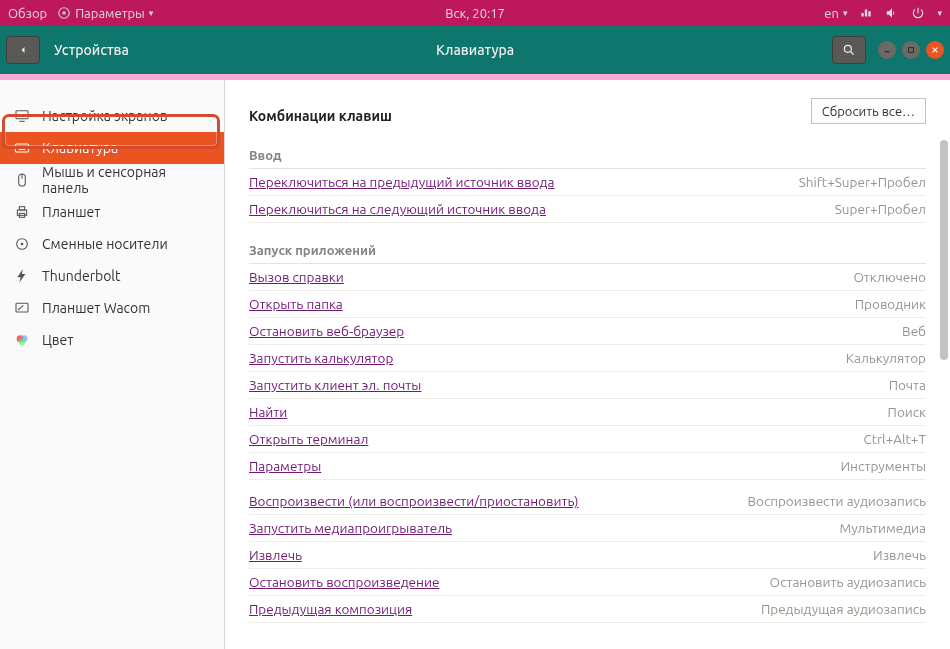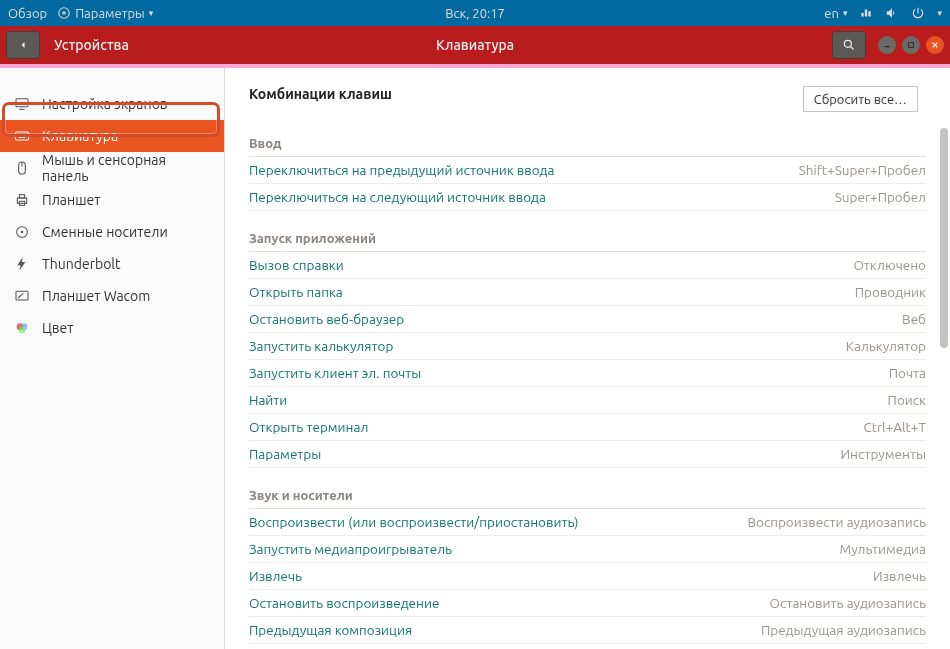--- a/index.html
+++ b/index.html
@@ -1,29 +1,29 @@
 <!DOCTYPE html>
 <html><head>
 <meta charset="utf-8">
 <style>
   * { box-sizing: border-box; margin: 0; padding: 0; font-family: Ubuntu, "Segoe UI", sans-serif; }
   body { background: #fff; width: 950px; height: 649px; overflow: hidden; position: relative; }
 
   .topbar {
-    height: 26px; background: #0369a1; color: #ddd; display: flex;
+    height: 26px; background: #be185d; color: #ddd; display: flex;
     align-items: center; font-size: 13px; padding: 0 8px; position: relative; justify-content: flex-end;
   }
   .topbar .left { display: flex; align-items: center; gap: 10px; }
   .topbar .center { position: absolute; left: 50%; transform: translateX(-50%); }
   .topbar .right { margin-left: auto; display: flex; align-items: center; gap: 12px; }
   .sys-icon { display: inline-flex; }
 
   .headerbar {
-    height: 42px; background: #b91c1c; display: flex; align-items: center;
-    color: #eee; font-size: 14px; position: relative; border-bottom: 4px solid #f9a8d4;
+    height: 54px; background: #0f766e; display: flex; align-items: center;
+    color: #eee; font-size: 14px; position: relative; border-bottom: 6px solid #f9a8d4;
   }
   .headerbar .back {
     width: 34px; height: 28px; background: #5a5956; border: 1px solid #3f3e3c;
     border-radius: 4px; margin-left: 6px; display: flex; align-items: center;
     justify-content: center; cursor: pointer;
   }
   .headerbar .sec-title { margin-left: 14px; font-weight: 500; }
   .headerbar .page-title {
     position: absolute; left: 50%; transform: translateX(-50%);
     font-weight: 500;
@@ -57,39 +57,39 @@
   .highlight-box {
     position: absolute; left: 2px; top: 34px; width: 218px; height: 35px;
     border: 3px solid #d34a2d; border-radius: 7px; pointer-events: none;
     box-shadow: 0 0 0 1px rgba(255,255,255,.3) inset;
   }
 
   .content {
     flex: 1; background: #fff; overflow-y: auto; position: relative;
   }
   .content-head {
-    display: flex; align-items: flex-start; justify-content: space-between;
-    padding: 18px 32px 12px 24px;
+    display: flex; align-items: flex-end; justify-content: space-between;
+    padding: 18px 24px 12px 24px;
   }
   .content-head h3 { font-size: 14px; font-weight: 600; color: #222; }
   .reset-btn {
     font-size: 13px; padding: 5px 10px; background: #fdfdfd;
     border: 1px solid #c6c2be; border-radius: 0; cursor: pointer; color: #333;
   }
   .group { padding: 0 24px 8px 24px; }
   .group-header {
     font-size: 13px; font-weight: 600; color: #8a8480; padding: 12px 0 6px 0;
     border-bottom: 1px solid #e6e2de;
   }
   .row {
     display: flex; justify-content: space-between; align-items: center;
     padding: 5px 0; font-size: 13.5px; border-bottom: 1px solid #f0ece8;
     cursor: pointer;
   }
-  .row .label { color: #0f766e; }
+  .row .label { color: #701a75; text-decoration: underline; }
   .row .value { color: #9a948f; }
 
   .scrollbar {
     position: absolute; right: 2px; top: 60px; width: 8px; height: 220px;
     background: #c6c2be; border-radius: 4px;
   }
 
   svg { display: block; }
 </style>
 </head>
@@ -295,21 +295,20 @@
           <div class="row">
             <span class="label">Открыть терминал</span>
             <span class="value">Ctrl+Alt+T</span>
           </div>
           <div class="row">
             <span class="label">Параметры</span>
             <span class="value">Инструменты</span>
           </div>
         </div>
         <div class="group">
-          <div class="group-header">Звук и носители</div>
           <div class="row">
             <span class="label">Воспроизвести (или воспроизвести/приостановить)</span>
             <span class="value">Воспроизвести аудиозапись</span>
           </div>
           <div class="row">
             <span class="label">Запустить медиапроигрыватель</span>
             <span class="value">Мультимедиа</span>
           </div>
           <div class="row">
             <span class="label">Извлечь</span>

